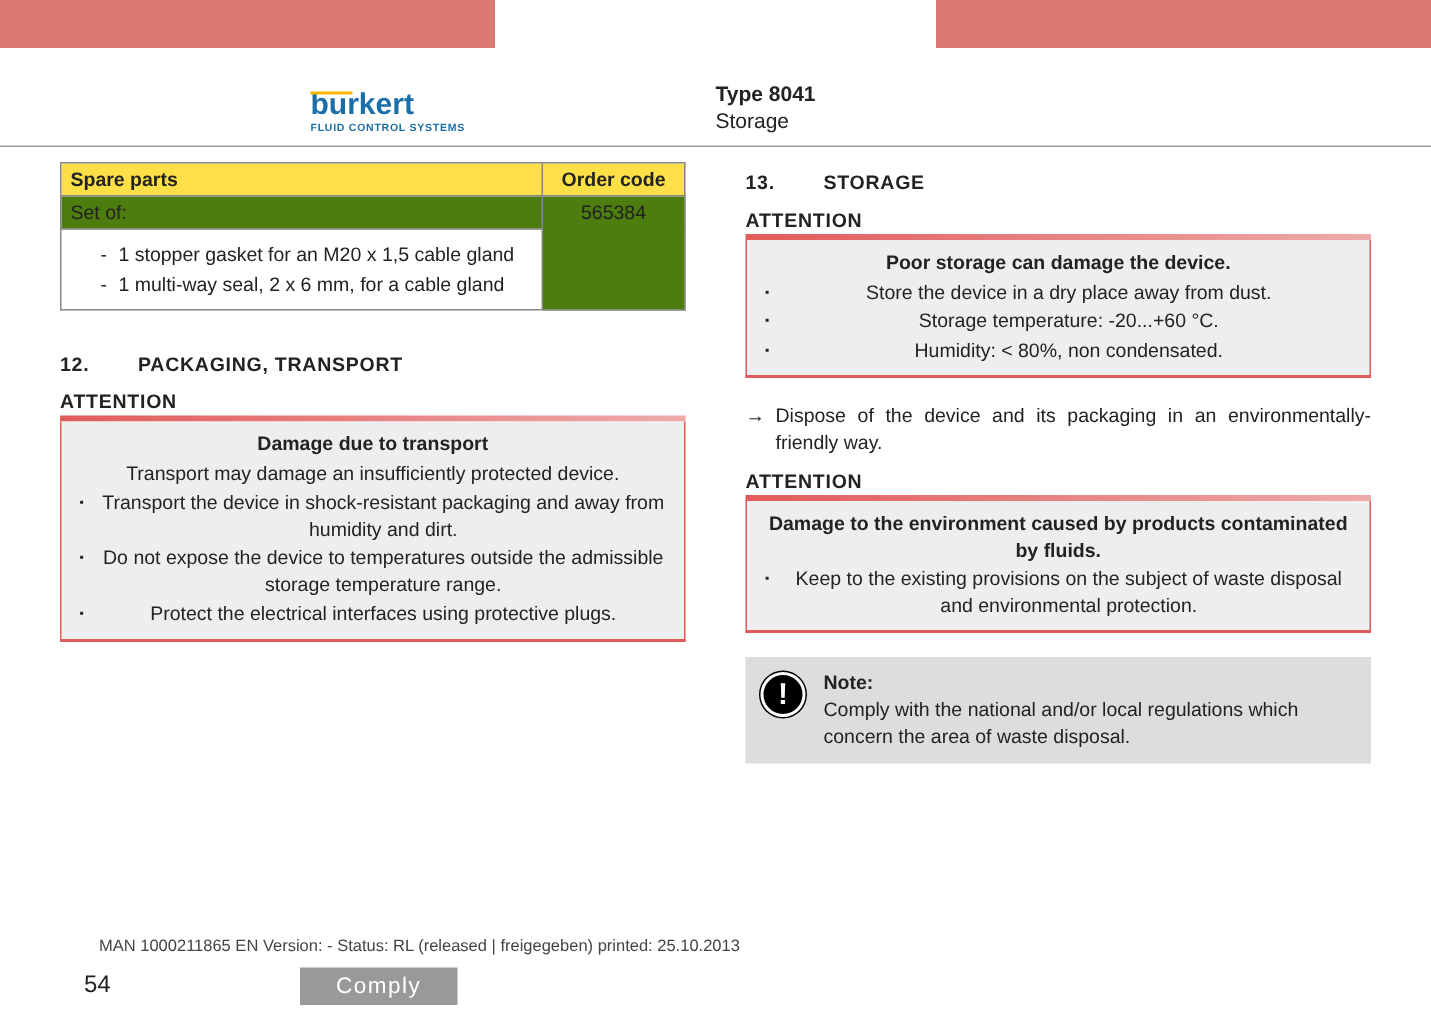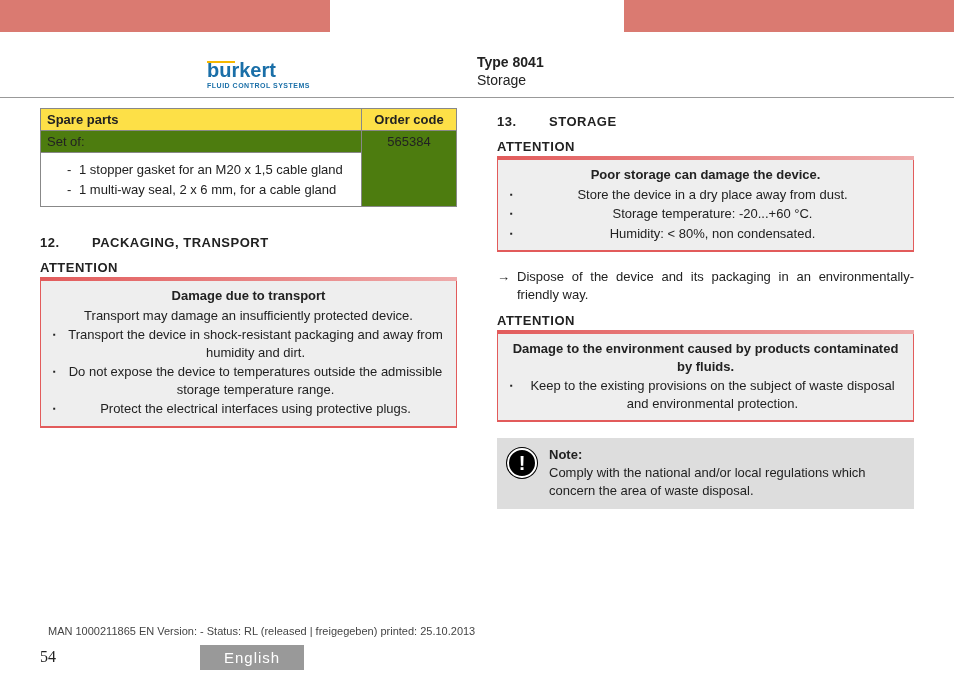--- a/index.html
+++ b/index.html
@@ -120,34 +120,34 @@
     align-items: center;
     justify-content: center;
     font-size: 20px;
     font-weight: bold;
     border: 2px solid #fff;
     box-shadow: 0 0 0 1px #000;
   }
   .footer-meta {
     position: absolute;
     bottom: 36px;
-    left: 48px;
+    left: 66px;
     font-size: 11px;
     color: #444;
   }
   .footer {
     position: absolute;
     bottom: 0;
     left: 0;
     width: 954px;
     height: 32px;
     display: flex;
     align-items: center;
   }
-  .page-num { width: 200px; padding-left: 40px; font-size: 16px; font-family: Liberation Serif, serif; }
+  .page-num { width: 200px; padding-left: 56px; font-size: 16px; }
   .lang-tab {
     background: #999;
     color: #fff;
     font-size: 15px;
     padding: 4px 24px;
     letter-spacing: 1px;
   }
 </style>
 </head>
 <body>
@@ -244,14 +244,14 @@
       <span class="note-title">Note:</span>
       <div>Comply with the national and/or local regulations which concern the area of waste disposal.</div>
     </div>
   </div>
 </div>
 
 <div class="footer-meta">MAN 1000211865 EN Version: - Status: RL (released | freigegeben) printed: 25.10.2013</div>
 
 <div class="footer">
   <div class="page-num">54</div>
-  <div class="lang-tab">English</div>
+  <div class="lang-tab">Comply</div>
 </div>
 
 </body></html>

